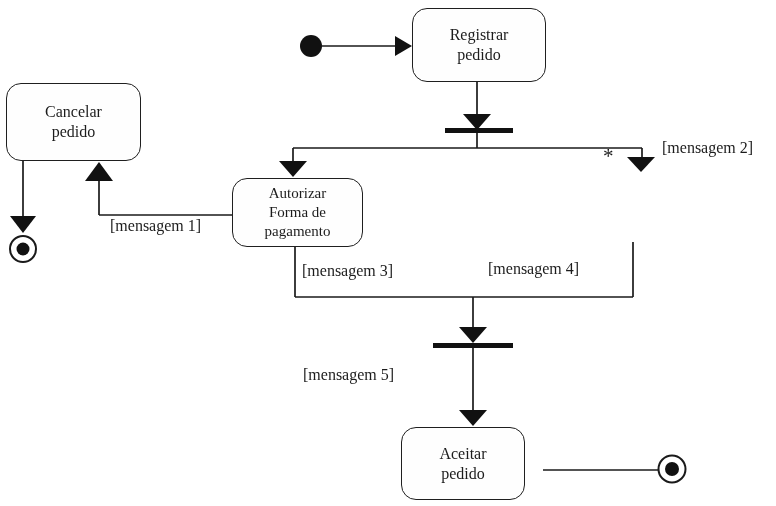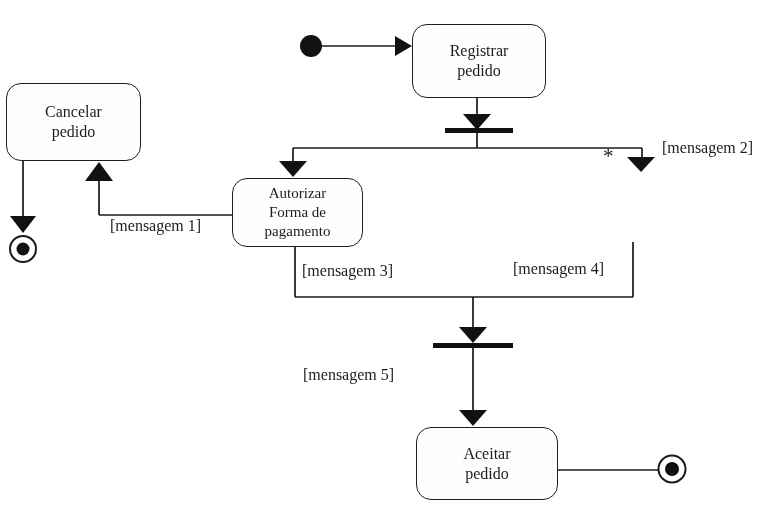--- a/index.html
+++ b/index.html
@@ -115,47 +115,47 @@
     <g>
       <circle cx="23" cy="249" r="13" fill="#ffffff" stroke="#1a1a1a" stroke-width="2"></circle>
       <circle cx="23" cy="249" r="6.5" fill="#111111" stroke="none"></circle>
     </g>
     <g>
       <circle cx="672" cy="469" r="13.5" fill="#ffffff" stroke="#1a1a1a" stroke-width="2"></circle>
       <circle cx="672" cy="469" r="7" fill="#111111" stroke="none"></circle>
     </g>
   </svg>
 
-  <div class="node" style="left:412px; top:24px; width:134px; height:74px;">
+  <div class="node" style="left:412px; top:8px; width:134px; height:74px;">
     <span>Registrar
 pedido</span>
   </div>
 
   <div class="node" style="left:6px; top:83px; width:135px; height:78px;">
     <span>Cancelar
 pedido</span>
   </div>
 
   <div class="node small" style="left:232px; top:178px; width:131px; height:69px;">
     <span>Autorizar
 Forma de
 pagamento</span>
   </div>
 
 
-  <div class="node" style="left:401px; top:427px; width:142px; height:73px;margin-left:15px;">
+  <div class="node" style="left:401px; top:427px; width:124px; height:73px;">
     <span>Aceitar
 pedido</span>
   </div>
 
   <div class="edge-label" style="left:110px; top:217px;">[mensagem 1]</div>
 
   <div class="edge-label" style="left:662px; top:139px;">[mensagem 2]</div>
 
   <div class="edge-label" style="left:302px; top:262px;">[mensagem 3]</div>
 
-  <div class="edge-label" style="left:513px; top:260px;text-align:right;">[mensagem 4]</div>
+  <div class="edge-label" style="left:488px; top:260px;text-align:right;">[mensagem 4]</div>
 
   <div class="edge-label" style="left:303px; top:350px;margin-top:16px;">[mensagem 5]</div>
 
   <div class="star-label" style="left:603px; top:146px;">*</div>
 
 </div>
 
 </body></html>

